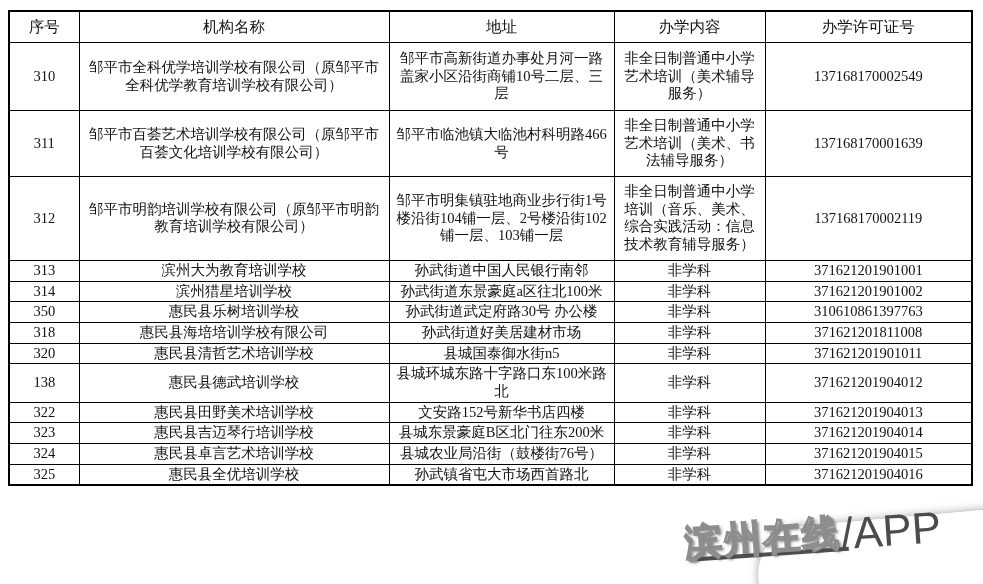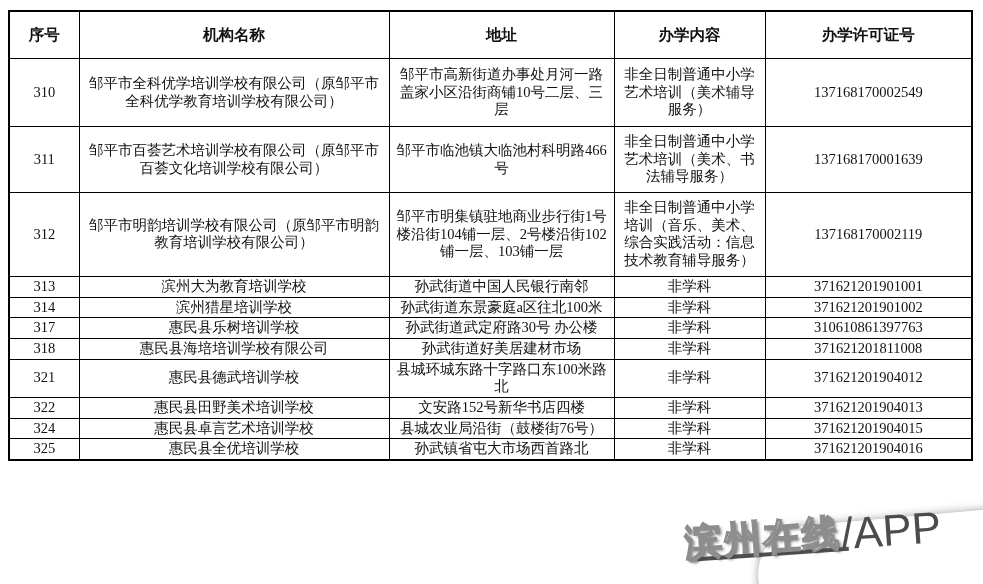--- a/index.html
+++ b/index.html
@@ -26,24 +26,24 @@
   th,td{
     border:1.5px solid #000;
     text-align:center;
     vertical-align:middle;
     padding:1px 4px;
     font-size:14.5px;
     line-height:1.22;
     word-break:break-all;
   }
   th{
-    font-weight:bold;
+    font-weight:normal;
     font-size:15.5px;
     height:30px;
-    padding:8px 4px;
+    padding:0 4px;
   }
   tbody tr:nth-child(1) td,
   tbody tr:nth-child(2) td,
   tbody tr:nth-child(3) td{padding:6px 4px;}
   tbody tr:nth-child(1) td{height:55px;}
   tbody tr:nth-child(2) td{height:53px;}
   tbody tr:nth-child(3) td{height:57px;}
   tbody tr td{height:17px;}
   
   .watermark{
@@ -131,46 +131,60 @@
         <td>371621201901001</td>
       </tr>
       <tr>
         <td>314</td>
         <td>滨州猎星培训学校</td>
         <td>孙武街道东景豪庭a区往北100米</td>
         <td>非学科</td>
         <td>371621201901002</td>
       </tr>
       <tr>
-        <td>317</td>
+        <td>350</td>
         <td>惠民县乐树培训学校</td>
         <td>孙武街道武定府路30号 办公楼</td>
         <td>非学科</td>
         <td>310610861397763</td>
       </tr>
       <tr>
         <td>318</td>
         <td>惠民县海培培训学校有限公司</td>
         <td>孙武街道好美居建材市场</td>
         <td>非学科</td>
         <td>371621201811008</td>
       </tr>
       <tr>
-        <td>321</td>
+        <td>320</td>
+        <td>惠民县清哲艺术培训学校</td>
+        <td>县城国泰御水街n5</td>
+        <td>非学科</td>
+        <td>371621201901011</td>
+      </tr>
+      <tr>
+        <td>138</td>
         <td>惠民县德武培训学校</td>
         <td>县城环城东路十字路口东100米路北</td>
         <td>非学科</td>
         <td>371621201904012</td>
       </tr>
       <tr>
         <td>322</td>
         <td>惠民县田野美术培训学校</td>
         <td>文安路152号新华书店四楼</td>
         <td>非学科</td>
         <td>371621201904013</td>
+      </tr>
+      <tr>
+        <td>323</td>
+        <td>惠民县吉迈琴行培训学校</td>
+        <td>县城东景豪庭B区北门往东200米</td>
+        <td>非学科</td>
+        <td>371621201904014</td>
       </tr>
       <tr>
         <td>324</td>
         <td>惠民县卓言艺术培训学校</td>
         <td>县城农业局沿街（鼓楼街76号）</td>
         <td>非学科</td>
         <td>371621201904015</td>
       </tr>
       <tr>
         <td>325</td>

